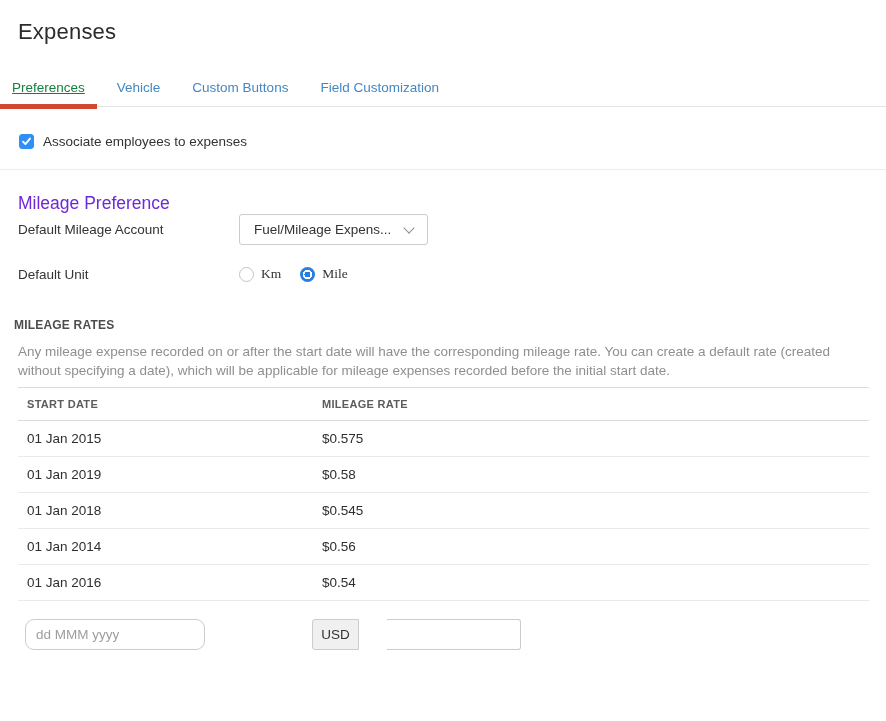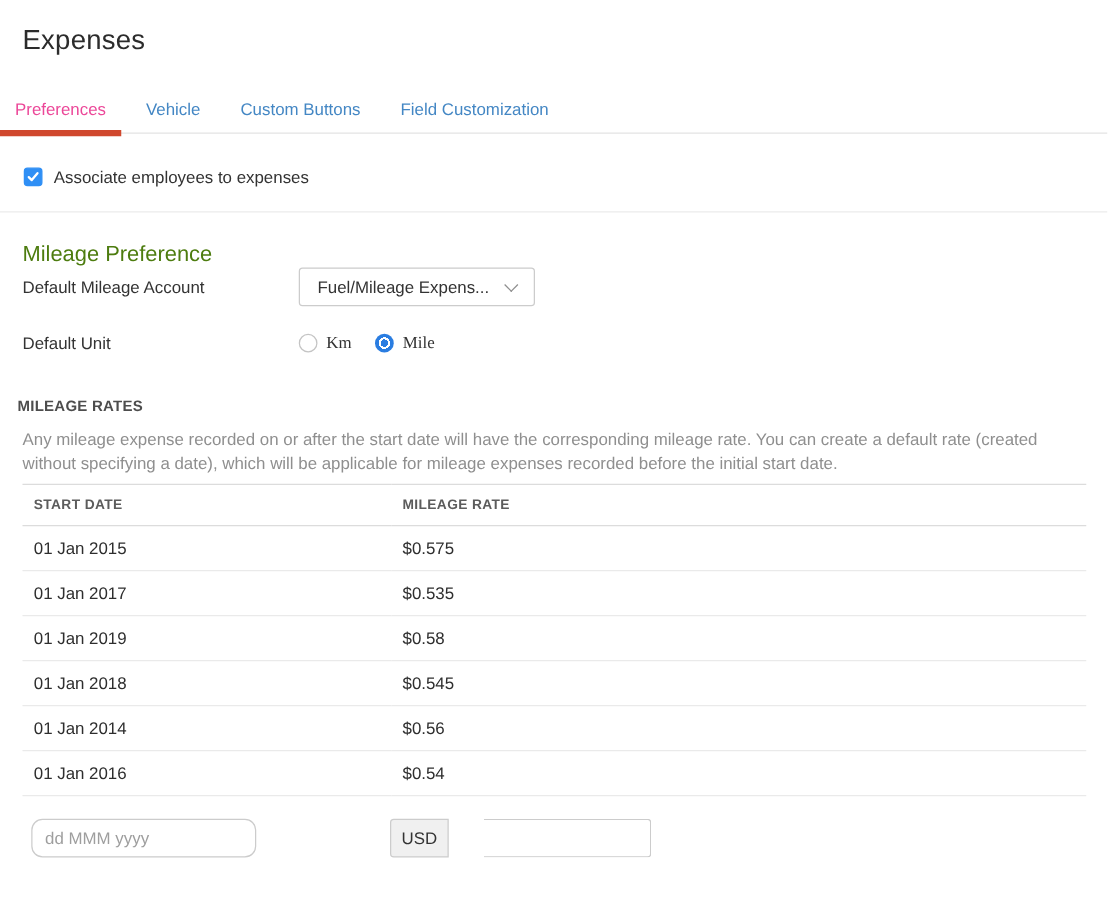--- a/index.html
+++ b/index.html
@@ -24,21 +24,21 @@
   }
   .tab {
     position: relative;
     padding: 4px 12px 11px 12px;
     margin-right: 8px;
     font-size: 13.5px;
     color: #4487c4;
     cursor: pointer;
     white-space: nowrap;
   }
-  .tab.active { color: #ec4899; }
+  .tab.active { color: #15803d; text-decoration: underline; }
   .tab.active::after {
     content: "";
     position: absolute;
     left: 0; right: 0; bottom: -3px;
     height: 5px;
     background: #d0482e;
   }
   
   .checkbox-row {
     display: flex;
@@ -62,21 +62,21 @@
 
   .section-divider {
     border: 0;
     border-top: 1px solid #ececec;
     margin: 20px 0 0 0;
   }
   .section-heading {
     margin: 23px 0 0 18px;
     font-size: 17.5px;
     font-weight: 400;
-    color: #4d7c0f;
+    color: #6d28d9;
   }
   
   .form-row {
     display: flex;
     align-items: center;
     margin-left: 18px;
   }
   .form-label {
     width: 221px;
     flex: 0 0 auto;
@@ -260,24 +260,20 @@
         <th>START DATE</th>
         <th>MILEAGE RATE</th>
       </tr>
     </thead>
     <tbody>
         <tr>
     <td>01 Jan 2015</td>
     <td>$0.575</td>
   </tr>
         <tr>
-    <td>01 Jan 2017</td>
-    <td>$0.535</td>
-  </tr>
-        <tr>
     <td>01 Jan 2019</td>
     <td>$0.58</td>
   </tr>
         <tr>
     <td>01 Jan 2018</td>
     <td>$0.545</td>
   </tr>
         <tr>
     <td>01 Jan 2014</td>
     <td>$0.56</td>

